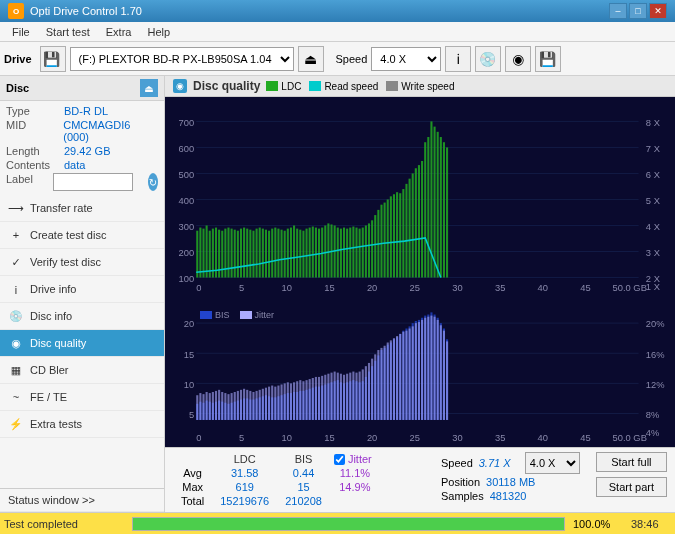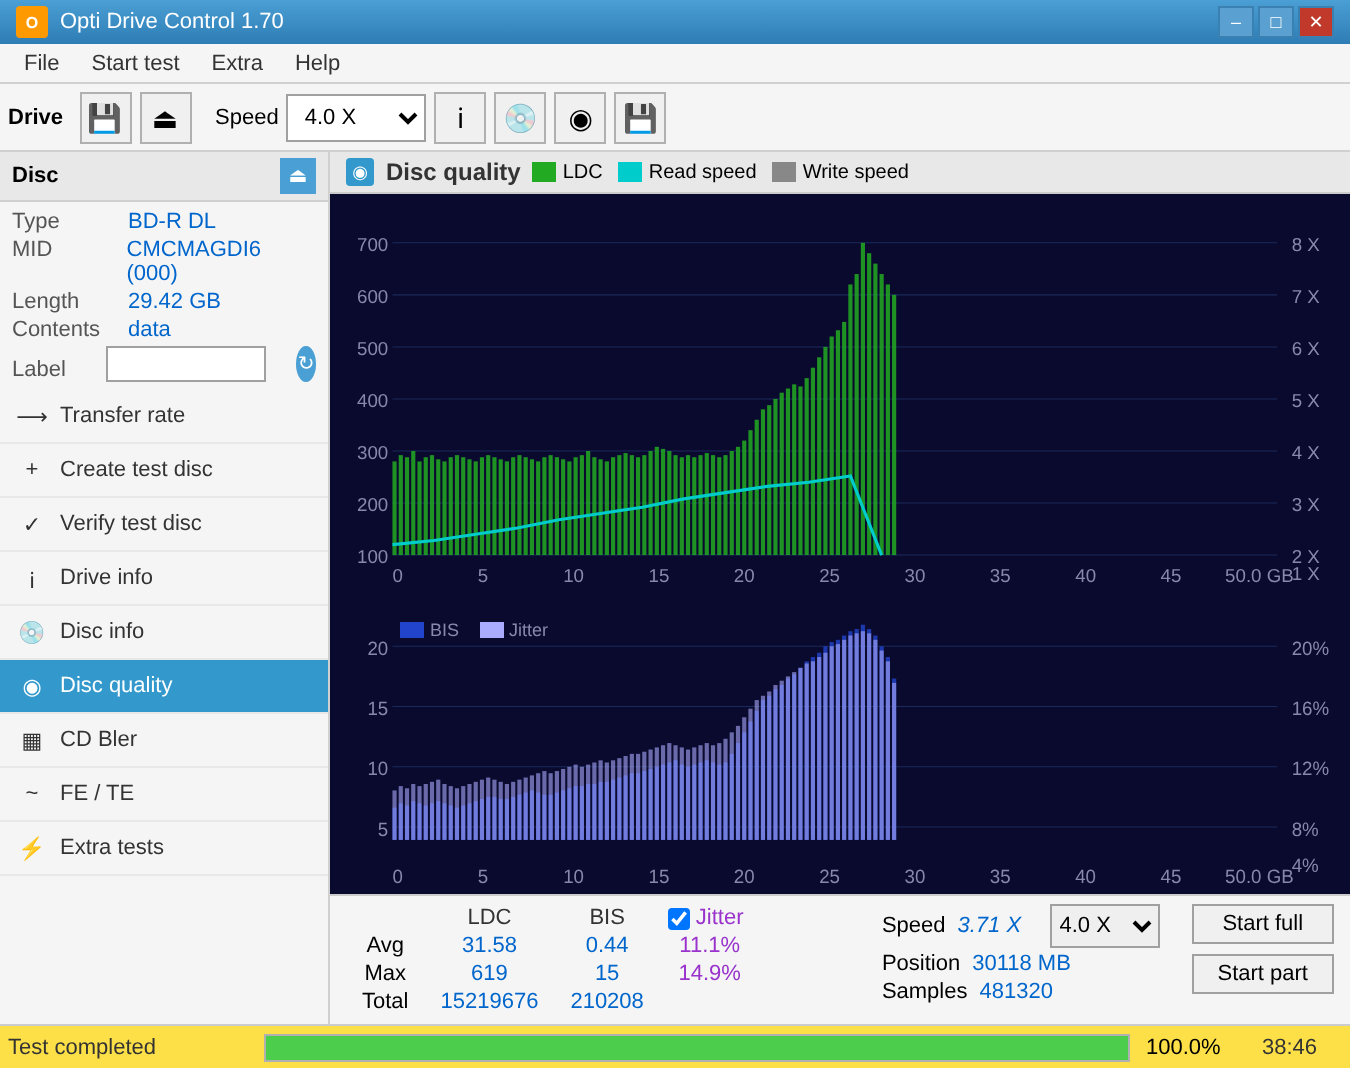--- a/index.html
+++ b/index.html
@@ -30,21 +30,21 @@
 
     
     .sidebar { width: 165px; background: #f5f5f5; border-right: 1px solid #d0d0d0; display: flex; flex-direction: column; }
     .disc-header { background: #e8e8e8; border-bottom: 1px solid #d0d0d0; padding: 3px 6px; display: flex; align-items: center; justify-content: space-between; }
     .disc-header-text { font-weight: bold; font-size: 11px; }
     .disc-icon-btn { width: 18px; height: 18px; background: #4a9fd4; border: none; cursor: pointer; display: flex; align-items: center; justify-content: center; color: white; font-size: 10px; }
     .disc-info-table { padding: 4px 6px; }
     .disc-row { display: flex; margin-bottom: 2px; }
     .disc-key { color: #555; width: 58px; font-size: 11px; }
     .disc-val { color: #0066cc; font-size: 11px; }
-    .label-row { display: flex; align-items: flex-end; gap: 15px; margin-top: 2px; }
+    .label-row { display: flex; align-items: flex-start; gap: 15px; margin-top: 2px; }
     .label-input { height: 18px; border: 1px solid #a0a0a0; background: white; width: 80px; font-size: 10px; }
     .label-refresh { width: 18px; height: 18px; background: #4a9fd4; border: none; cursor: pointer; color: white; font-size: 10px; display: flex; align-items: center; justify-content: center; border-radius: 50%; }
 
     
     .sidebar-nav { flex: 1; }
     .nav-item { display: flex; align-items: center; padding: 5px 8px; cursor: pointer; font-size: 11px; color: #333; border-bottom: 1px solid #e8e8e8; gap: 6px; }
     .nav-item.active { background: #3399cc; color: white; }
     .nav-icon { width: 16px; height: 16px; display: flex; align-items: center; justify-content: center; font-size: 11px; }
     .nav-item.active .nav-icon { color: white; }
     .disc-quality-header { background: #e8e8e8; border-bottom: 1px solid #ccc; padding: 3px 8px; display: flex; align-items: center; gap: 6px; }
@@ -94,20 +94,23 @@
 <div class="menu-bar">
   <span class="menu-item">File</span>
   <span class="menu-item">Start test</span>
   <span class="menu-item">Extra</span>
   <span class="menu-item">Help</span>
 </div>
 
 <div class="toolbar">
   <span class="drive-label">Drive</span>
   <div class="toolbar-icon-btn" title="Drive">💾</div>
+  <select class="drive-select">
+    <option>(F:)  PLEXTOR BD-R  PX-LB950SA 1.04</option>
+  </select>
   <div class="toolbar-icon-btn">⏏</div>
   <span class="speed-label">Speed</span>
   <select class="speed-select">
     <option>4.0 X</option>
   </select>
   <div class="toolbar-icon-btn">ℹ</div>
   <div class="toolbar-icon-btn">💿</div>
   <div class="toolbar-icon-btn">◉</div>
   <div class="toolbar-icon-btn">💾</div>
 </div>
@@ -177,20 +180,23 @@
       <div class="nav-item">
         <span class="nav-icon">~</span>
         <span>FE / TE</span>
       </div>
       <div class="nav-item">
         <span class="nav-icon">⚡</span>
         <span>Extra tests</span>
       </div>
     </div>
 
+    <div class="nav-item" style="border-top:1px solid #ccc;">
+      <span>Status window &gt;&gt;</span>
+    </div>
 
   </div>
 
   <div style="flex:1; display:flex; flex-direction:column; background:#fff;">
 
     <div class="disc-quality-header">
       <div style="width:14px;height:14px;background:#3399cc;border-radius:2px;display:flex;align-items:center;justify-content:center;color:white;font-size:9px;">◉</div>
       <span class="dq-title">Disc quality</span>
       <div class="chart-legend">
         <div class="legend-item">

